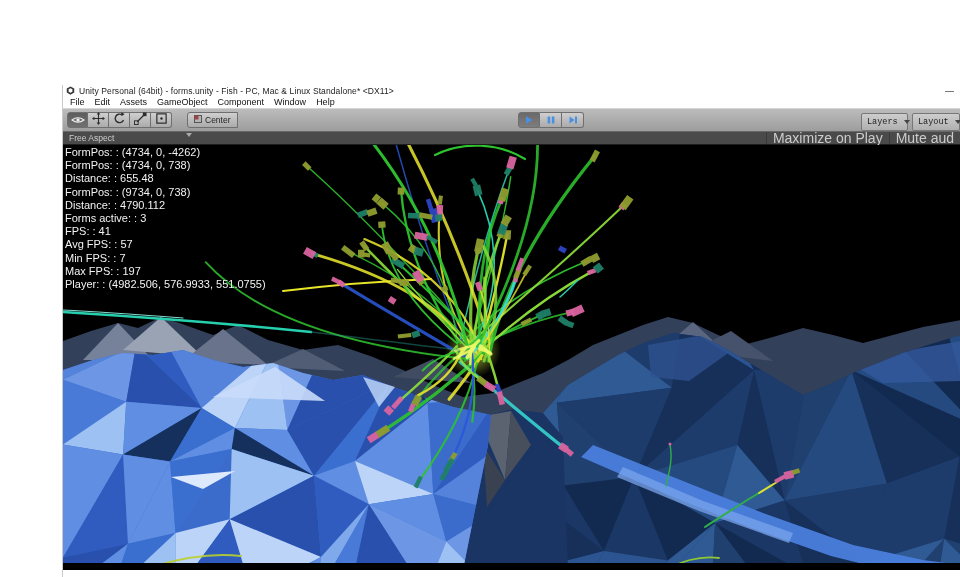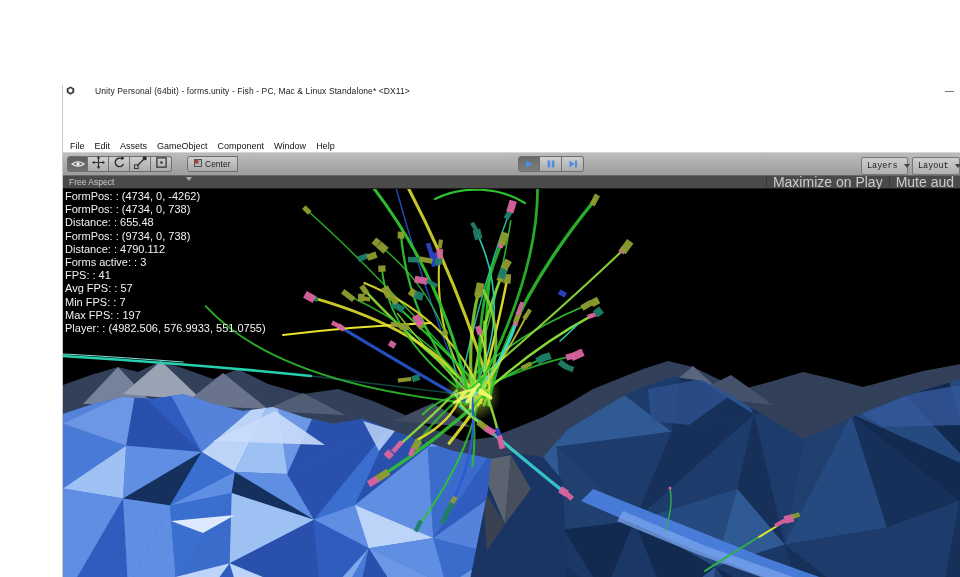--- a/index.html
+++ b/index.html
@@ -3,25 +3,25 @@
 <meta charset="utf-8">
 <style>
   html,body{margin:0;padding:0;background:#fff;}
   .stage{position:relative;width:960px;height:577px;background:#ffffff;overflow:hidden;
          font-family:"Liberation Sans",sans-serif;-webkit-font-smoothing:antialiased;}
   .window{position:absolute;left:62px;top:85px;width:898px;height:492px;background:#fff;
           border-left:1px solid #c9c9c9;box-sizing:border-box;}
   
   .titlebar{height:11px;display:flex;align-items:center;padding-left:3px;position:relative;}
   .titlebar .logo{display:flex;align-items:center;}
-  .title{font-size:8.5px;color:#222;margin-left:20px;white-space:nowrap;letter-spacing:.1px;}
+  .title{font-size:8.5px;color:#222;margin-left:4px;white-space:nowrap;letter-spacing:.1px;}
   .minbtn{position:absolute;right:6px;top:4px;width:9px;height:3px;}
   .minbtn div{width:9px;height:1px;background:#777;margin-top:2px;}
   
-  .menubar{height:12px;display:flex;align-items:center;padding-left:3px;margin-top:44px;}
+  .menubar{height:12px;display:flex;align-items:center;padding-left:3px;}
   .menu-item{font-size:9px;color:#111;padding:0 6px 0 4px;cursor:default;}
   
   .toolbar{height:22px;background:linear-gradient(#bcbcbc,#9d9d9d);border-top:1px solid #d6d6d6;
            border-bottom:1px solid #686868;position:relative;}
   .group{position:absolute;top:3px;display:flex;}
   .tbtn{width:21px;height:16px;box-sizing:border-box;background:linear-gradient(#cfcfcf,#ababab);
         border:1px solid #6f6f6f;border-left:none;display:flex;align-items:center;justify-content:center;
         color:#2d2d2d;}
   .tbtn:first-child{border-left:1px solid #6f6f6f;border-radius:3px 0 0 3px;}
   .tbtn:last-child{border-radius:0 3px 3px 0;}

